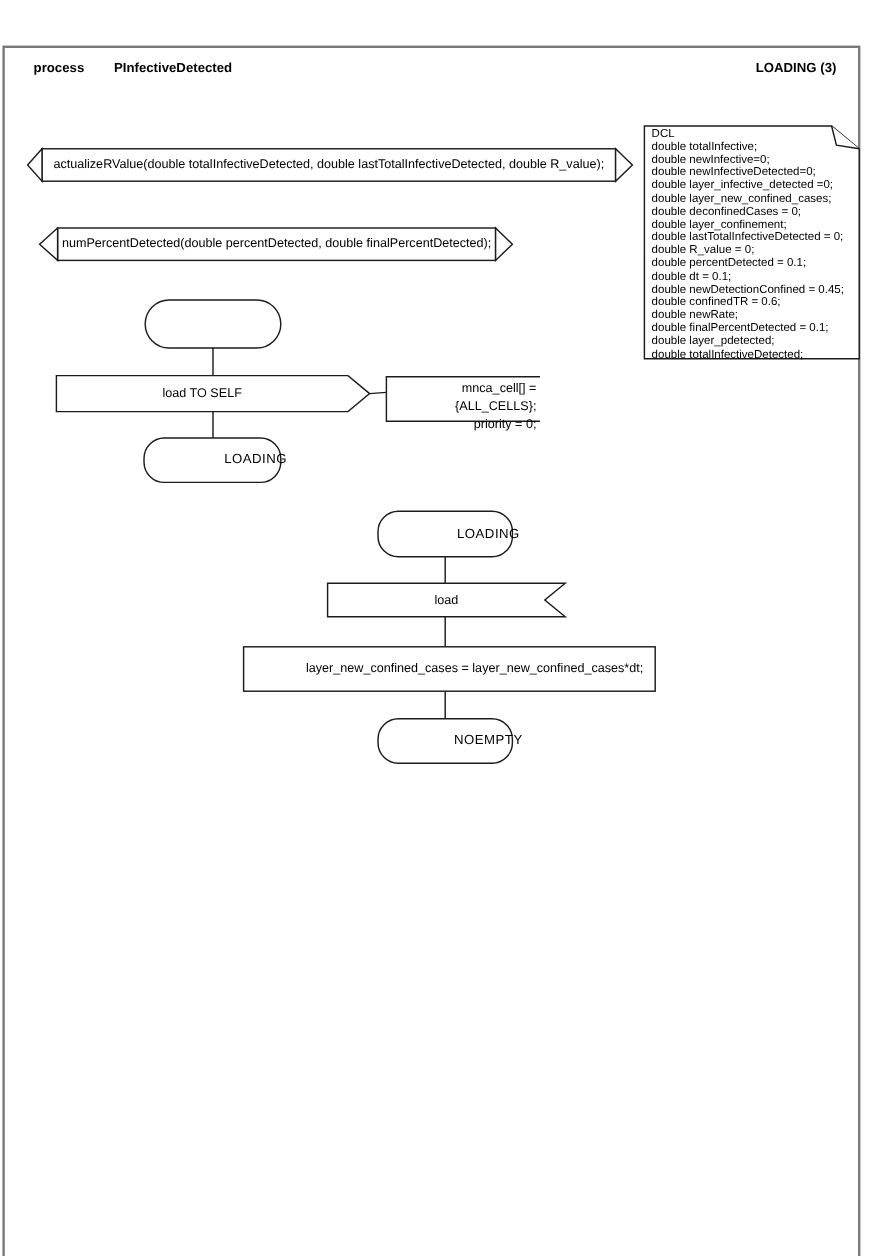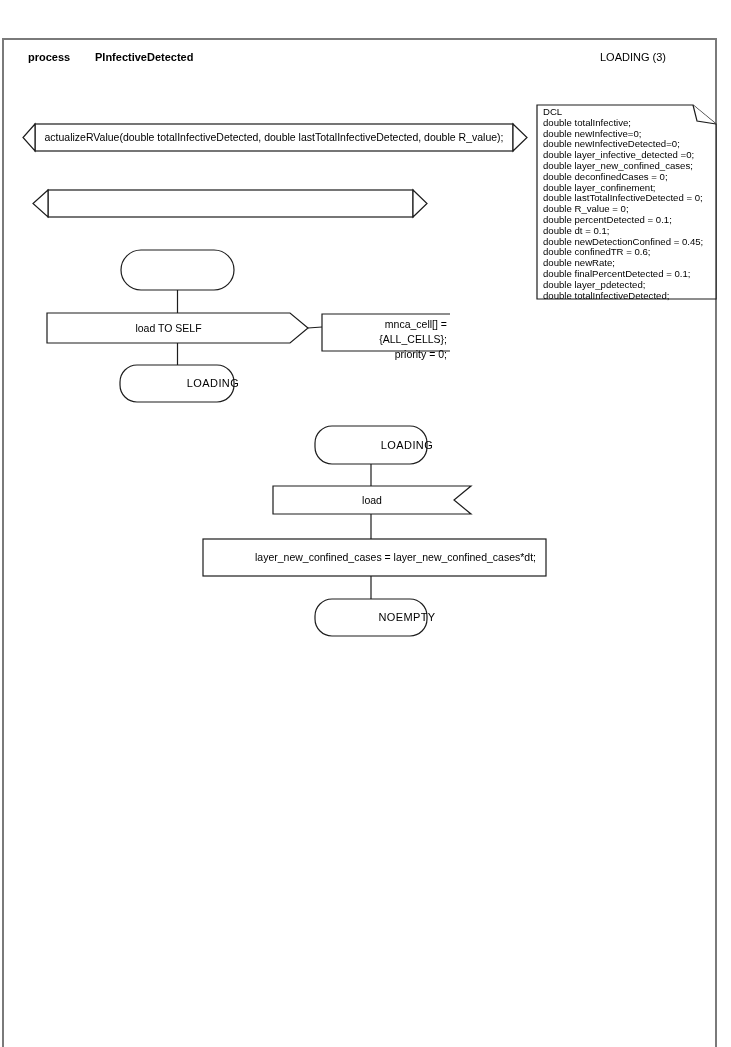--- a/index.html
+++ b/index.html
@@ -31,21 +31,21 @@
 </style>
 </head>
 <body>
 
 <div id="canvas">
 
   <div id="page-frame"></div>
 
   <div class="hdr bold" style="left:28px;top:15px;">process</div>
   <div class="hdr bold" style="left:95px;top:15px;text-align:center;">PInfectiveDetected</div>
-  <div class="hdr" style="left:600px;top:15px;width:97px;text-align:left;">LOADING (3)</div>
+  <div class="hdr" style="left:600px;top:15px;width:97px;text-align:right;font-weight:bold;">LOADING (3)</div>
 
   <svg class="diagram" width="731" height="1047" viewBox="0 0 731 1047" fill="none" stroke="#1c1c1c" stroke-width="1.2">
 
     <g>
       <rect x="35" y="88" width="478" height="27" fill="#fff"></rect>
       <polygon points="35,88 23,101.5 35,115" fill="#fff"></polygon>
       <polygon points="513,88 527,101.5 513,115" fill="#fff"></polygon>
     </g>
 
     <g>
@@ -71,20 +71,21 @@
     <rect x="315" y="563" width="112" height="37" rx="17" ry="17" fill="#fff"></rect>
 
     <g>
       <path d="M537,69 L693,69 L716,88 L716,263 L537,263 Z" fill="#fff"></path>
       <polyline points="693,69 697,85 716,88" fill="#fff"></polyline>
     </g>
   </svg>
 
   <div class="lbl" style="left:35px;top:88px;width:478px;height:27px;">actualizeRValue(double totalInfectiveDetected, double lastTotalInfectiveDetected, double R_value);</div>
 
+  <div class="lbl" style="left:48px;top:154px;width:365px;height:27px;">numPercentDetected(double percentDetected, double finalPercentDetected);</div>
 
   <div class="lbl" style="left:47px;top:277px;width:243px;height:30px;">load TO SELF</div>
 
   <div class="comment-text" style="left:329px;top:281px;width:118px;">mnca_cell[] = {ALL_CELLS};
 priority = 0;</div>
 
   <div class="lbl state-lbl" style="left:120px;top:329px;width:114px;height:37px;">LOADING</div>
 
   <div class="lbl state-lbl" style="left:315px;top:390px;width:112px;height:38px;">LOADING</div>
 

